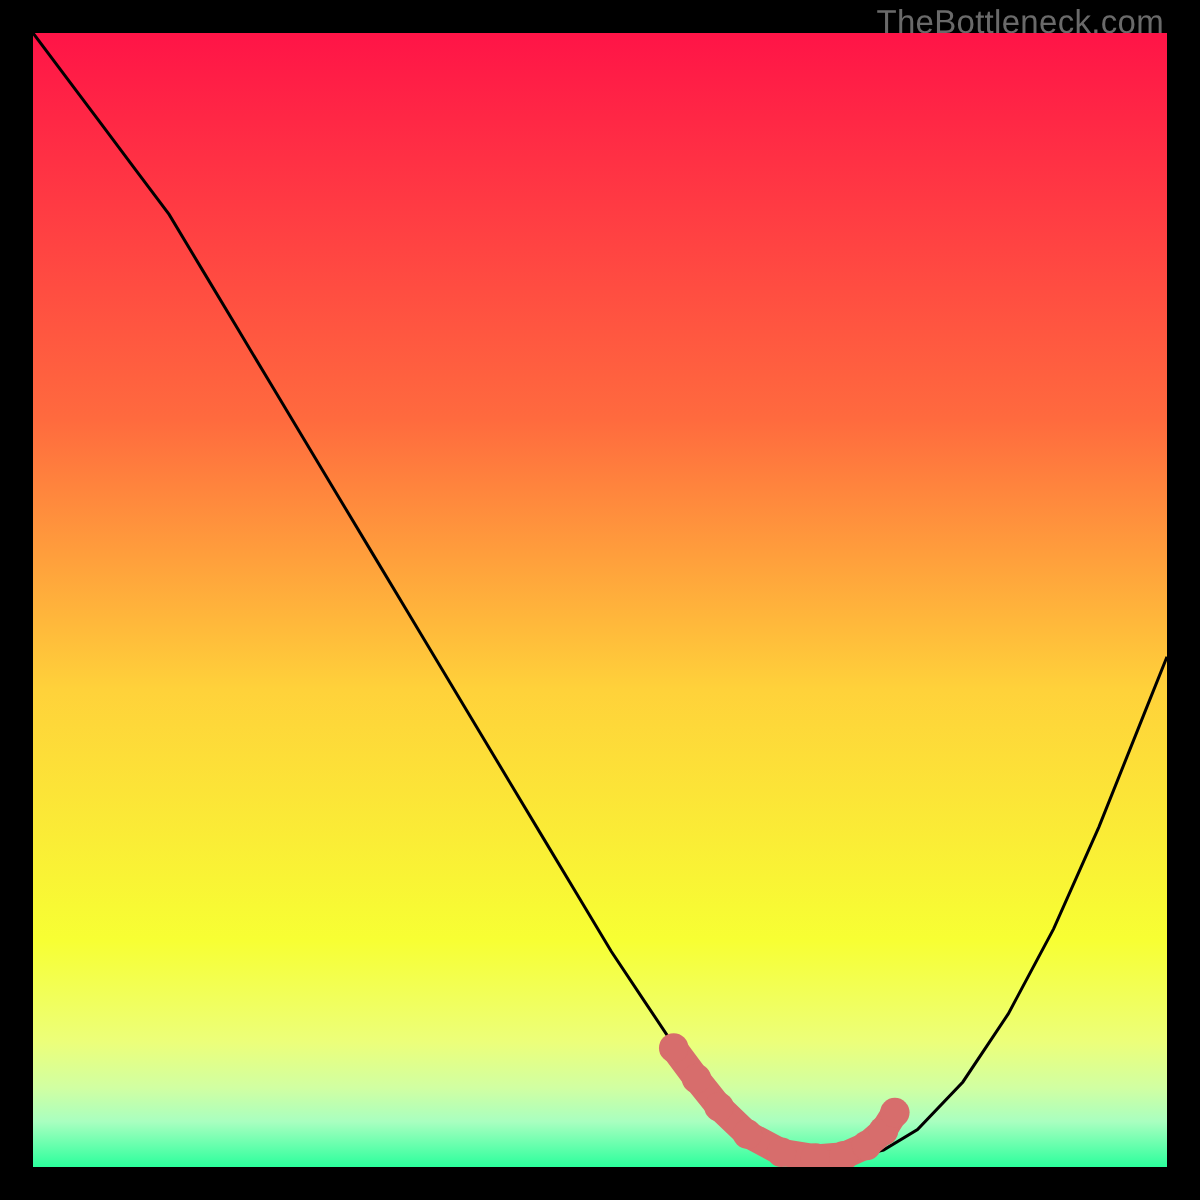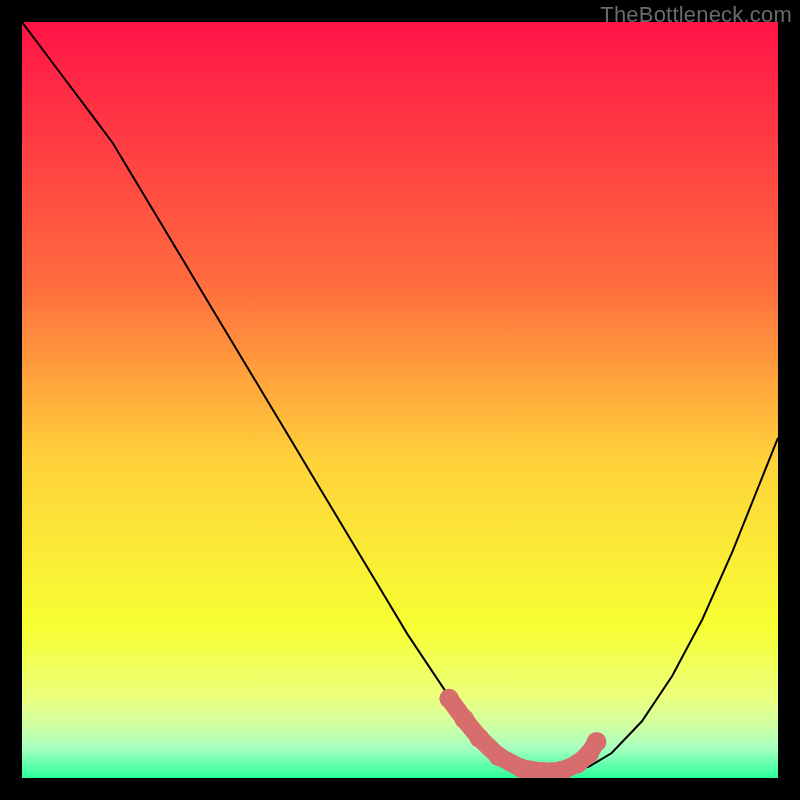--- a/index.html
+++ b/index.html
@@ -20,21 +20,21 @@
   .plot {
     position: absolute;
     left: 22px;
     top: 22px;
     width: 756px;
     height: 756px;
   }
   .watermark {
     position: absolute;
     top: 2px;
-    right: 8px;
+    right: 24px;
     color: #6a6a6a;
     font-size: 22px;
     font-weight: 400;
     letter-spacing: 0.2px;
   }
 </style>
 </head>
 <body>
 
 <div class="stage">

